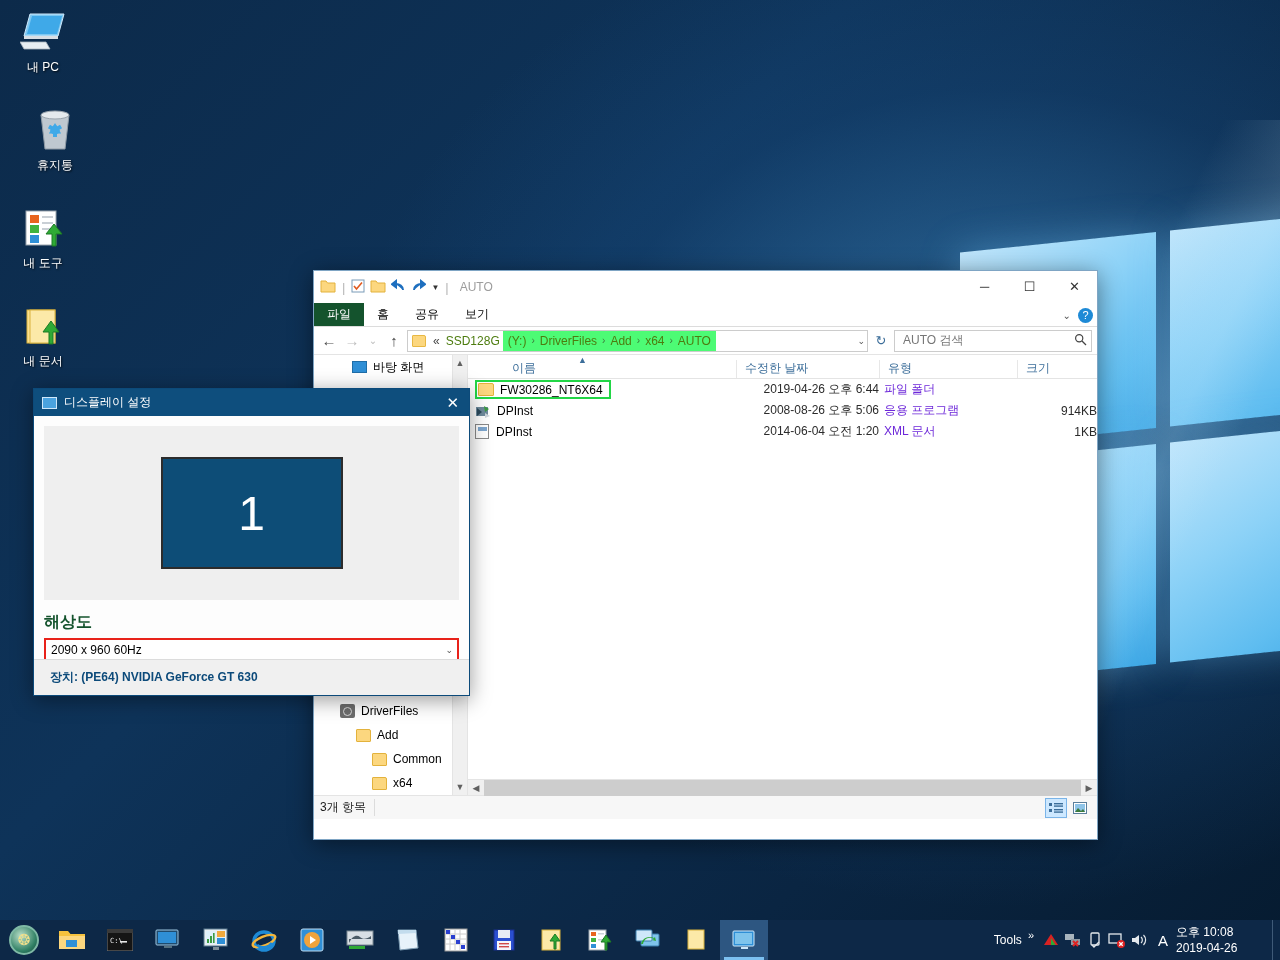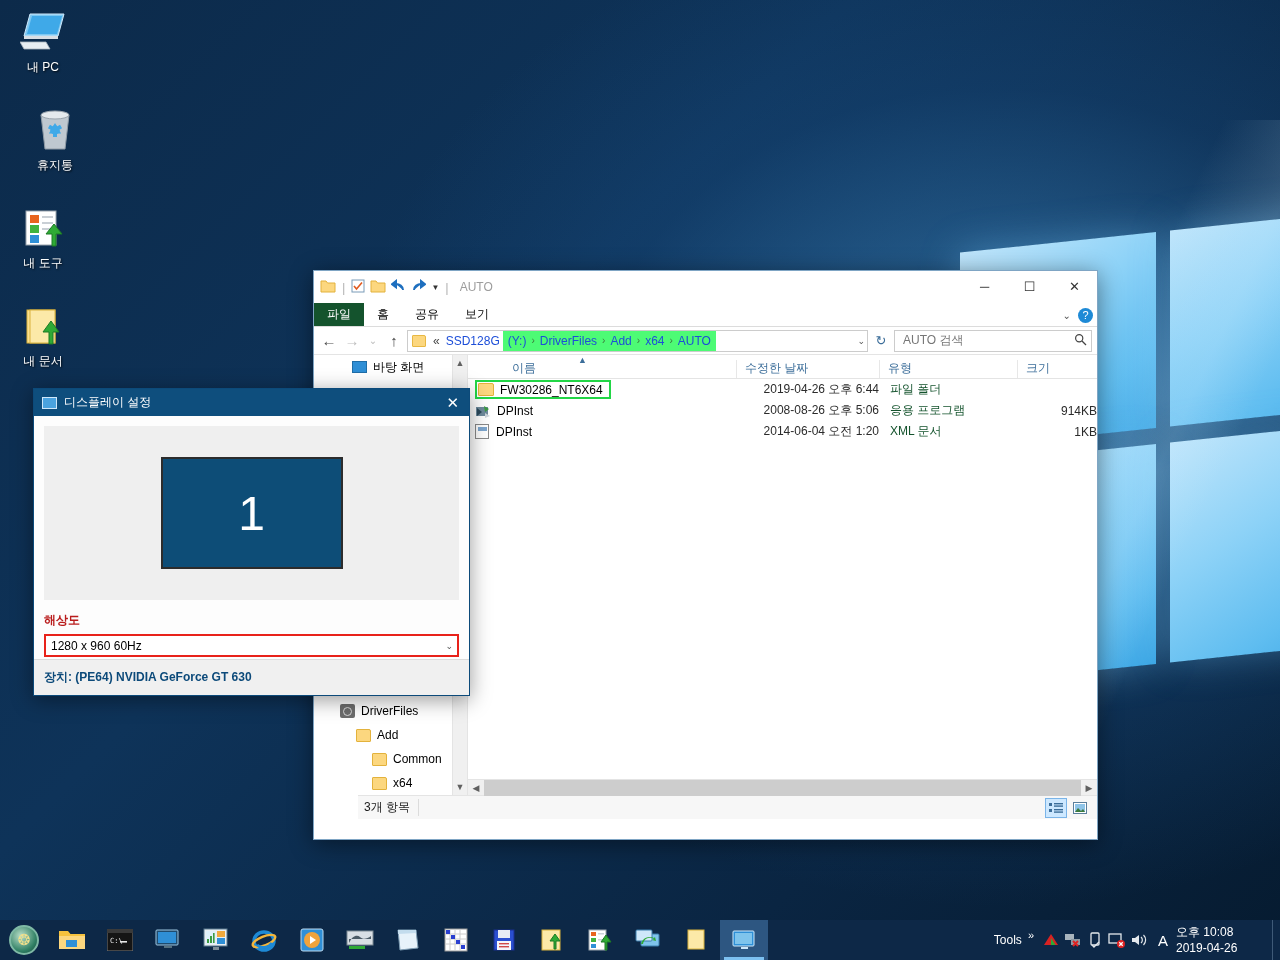--- a/index.html
+++ b/index.html
@@ -108,21 +108,21 @@
   }
   .navbtn { width: 20px; text-align: center; color: #4b4b4b; font-size: 15px; }
   .navbtn.dim { color: #bdbdbd; }
   .navbtn.small { font-size: 10px; width: 16px; }
   .crumbbox {
     flex: 1; height: 22px; border: 1px solid #cccccc; background: #fff;
     display: flex; align-items: center; padding: 0 2px 0 4px;
     position: relative; overflow: hidden;
   }
   .crumb-folder { width: 14px; height: 12px; background: #fcd77f; border: 1px solid #e8b843; border-radius: 1px 2px 1px 1px; margin-right: 4px; }
-  .crumb { padding: 0 3px; font-size: 12px; color: #1d4ed8; white-space: nowrap; }
+  .crumb { padding: 0 3px; font-size: 12px; color: #4d7c0f; white-space: nowrap; }
   .crumb-sep { color: #3c7a3c; font-size: 10px; padding: 0 2px; }
   .crumb-hl { background: #4dfb75; display: flex; align-items: center; height: 20px; padding: 0 2px; }
   .crumb-drop { position: absolute; right: 2px; color: #555; font-size: 9px; }
   .refreshbtn { width: 20px; text-align: center; color: #3c6e9a; font-size: 13px; }
   .searchbox {
     width: 198px; height: 22px; border: 1px solid #cccccc;
     display: flex; align-items: center; padding: 0 4px 0 8px;
     color: #767676; font-size: 12px; background: #fff;
   }
   .searchbox .ph { flex: 1; }
@@ -154,39 +154,39 @@
     position: relative;
   }
   .col { padding: 0 0 4px 8px; border-left: 1px solid #e7e7e7; height: 18px; }
   .col:first-child { border-left: none; padding-left: 44px; }
   .sortcaret { position: absolute; left: 110px; top: 0px; color: #3c6e9a; font-size: 9px; }
 
   .filerow { height: 21px; display: flex; align-items: center; font-size: 12px; }
   .fr-name { width: 268px; display: flex; align-items: center; padding-left: 7px; }
   .fr-name .boxsel { border: 2px solid #22d646; padding: 0 6px 0 1px; display: flex; align-items: center; height: 19px; }
   .fr-date { width: 143px; text-align: right; color: #2b2b2b; }
-  .fr-type { width: 138px; padding-left: 11px; color: #14532d; }
+  .fr-type { width: 138px; padding-left: 5px; color: #6d28d9; }
   .fr-size { width: 80px; text-align: right; color: #2b2b2b; }
   .ico-folder { width: 16px; height: 13px; background: #fcd77f; border: 1px solid #e3b23c; border-radius: 1px 2px 1px 1px; margin-right: 6px; flex:none; }
   .ico-exe { width: 16px; height: 14px; margin-right: 6px; flex:none; }
   .ico-xml { width: 14px; height: 15px; background: #fff; border: 1px solid #8a8a8a; margin-right: 7px; flex:none; position: relative; }
   .ico-xml::after { content:""; position:absolute; left:2px; top:2px; width:9px; height:4px; background:#7ea7cf; }
 
   .hscrollbar {
     position: absolute; left: 0; bottom: 0; height: 16px; width: 100%;
     background: #f0f0f0; display: flex; align-items: center;
     border-top: 1px solid #e4e4e4;
   }
   .hscrollbar .arw { width: 16px; text-align: center; font-size: 9px; color: #606060; }
   .hscrollbar .track { flex: 1; height: 16px; background: #cdcdcd; }
 
   .statusbar {
     height: 24px; border-top: 1px solid #e4e4e4; background: #f7f7f7;
     display: flex; align-items: center; padding: 0 6px;
-    font-size: 12px; color: #1a1a1a; margin-left: 44px;
+    font-size: 12px; color: #1a1a1a;
   }
   .statusbar .items { padding-right: 8px; border-right: 1px solid #dcdcdc; }
   .viewtoggles { margin-left: auto; display: flex; gap: 2px; }
   .vt { width: 22px; height: 20px; display:flex; align-items:center; justify-content:center; }
   .vt.active { background: #cde8ff; border: 1px solid #7ab4e8; }
 
   
   #dlg {
     position: absolute; left: 33px; top: 388px;
     width: 437px; height: 308px;
@@ -206,32 +206,32 @@
   .preview-area {
     height: 174px; background: #efefef;
     display: flex; align-items: center; justify-content: center;
   }
   .monitor {
     width: 182px; height: 112px;
     background: #0d4d77; border: 2px solid #2c2c2c;
     display: flex; align-items: center; justify-content: center;
     color: #fff; font-size: 48px; font-weight: 300;
   }
-  .res-label { font-weight: bold; color: #b91c1c; margin: 12px 0 5px 0; font-size: 12px; }
+  .res-label { font-weight: bold; color: #14532d; margin: 12px 0 5px 0; font-size: 16px; }
   .combo {
     height: 23px; border: 2px solid #e8221a; background: #fff;
     display: flex; align-items: center; padding: 0 4px 0 5px;
     font-size: 12px; color: #000;
   }
   .combo .val { flex: 1; }
   .combo .car { color: #555; font-size: 9px; }
   .dlg-footer {
     position: absolute; bottom: 0; left: 0; right: 0;
     height: 36px; background: #f0f0f0; border-top: 1px solid #dcdcdc;
-    display: flex; align-items: center; padding-left: 10px;
+    display: flex; align-items: center; padding-left: 16px;
     font-size: 12px; font-weight: bold; color: #0c4a7a;
   }
 
   
   #taskbar {
     position: absolute; left: 0; bottom: 0;
     width: 1280px; height: 40px;
     background: #0d2847;
     display: flex; align-items: center;
   }
@@ -536,21 +536,21 @@
     <span class="x">✕</span>
   </div>
   <div class="dlg-body">
     <div class="preview-area">
       <div class="monitor">
         <span>1</span>
       </div>
     </div>
     <div class="res-label">해상도</div>
     <div class="combo">
-      <span class="val">1280 x 960 60Hz</span>
+      <span class="val">2090 x 960 60Hz</span>
       <span class="car">⌄</span>
     </div>
   </div>
   <div class="dlg-footer">
     <span>장치: (PE64) NVIDIA GeForce GT 630</span>
   </div>
 </div>
 
 <div id="taskbar">
   <div class="start">

